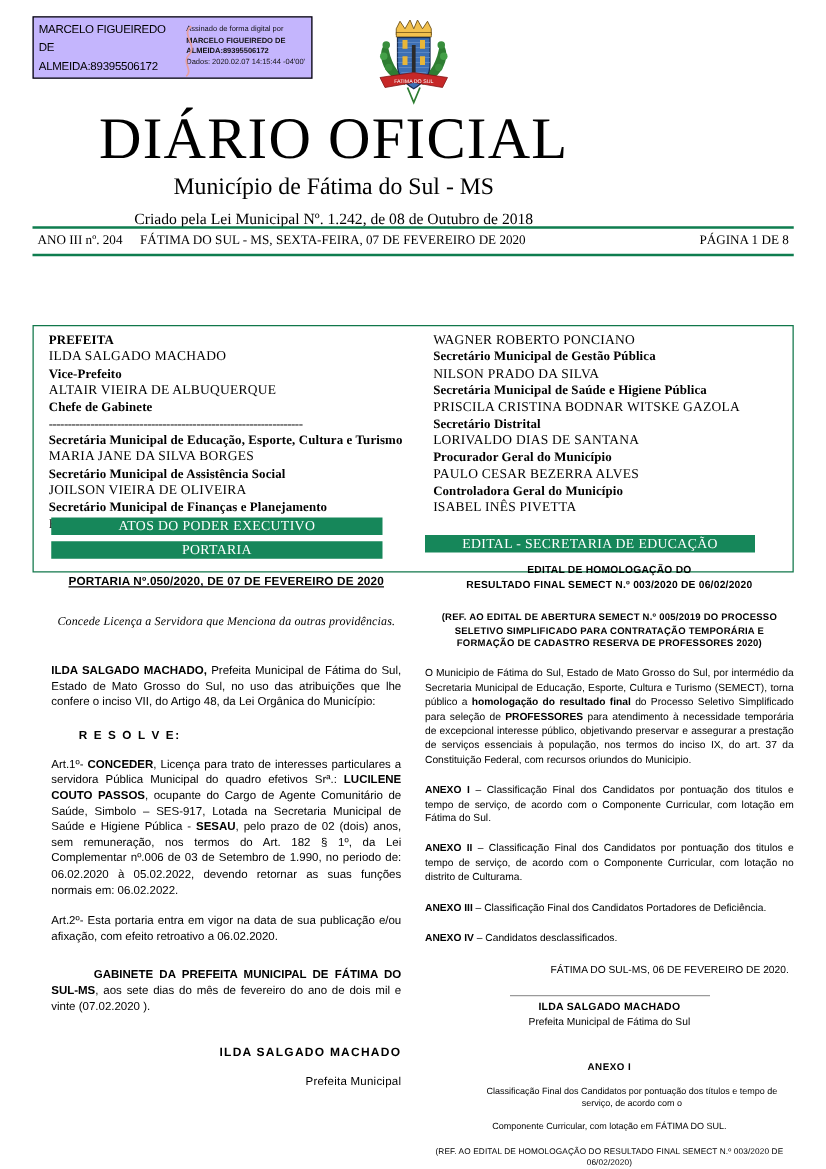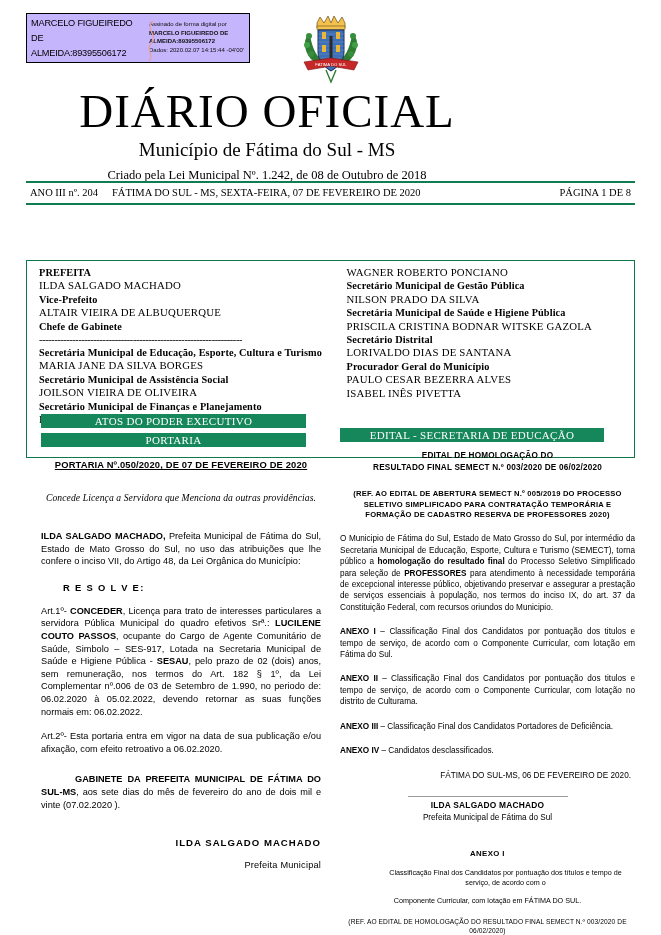--- a/index.html
+++ b/index.html
@@ -414,20 +414,21 @@
   <div class="off-col right">
     <div class="off-name">WAGNER ROBERTO PONCIANO</div>
     <div class="off-role">Secretário Municipal de Gestão Pública</div>
     <div class="off-name">NILSON PRADO DA SILVA</div>
     <div class="off-role">Secretária Municipal de Saúde e Higiene Pública</div>
     <div class="off-name">PRISCILA CRISTINA BODNAR WITSKE GAZOLA</div>
     <div class="off-role">Secretário Distrital</div>
     <div class="off-name">LORIVALDO DIAS DE SANTANA</div>
     <div class="off-role">Procurador Geral do Município</div>
     <div class="off-name">PAULO CESAR BEZERRA ALVES</div>
+    <div class="off-role">Controladora Geral do Município</div>
     <div class="off-name">ISABEL INÊS PIVETTA</div>
   </div>
 </div>
 
 <div class="banner" id="banner-atos">ATOS DO PODER EXECUTIVO</div>
 <div class="banner" id="banner-portaria">PORTARIA</div>
 <div class="banner" id="banner-edital">EDITAL - SECRETARIA DE EDUCAÇÃO</div>
 
 <div class="col-left">
   <div class="portaria-head">PORTARIA Nº.050/2020, DE 07 DE FEVEREIRO DE 2020</div>

